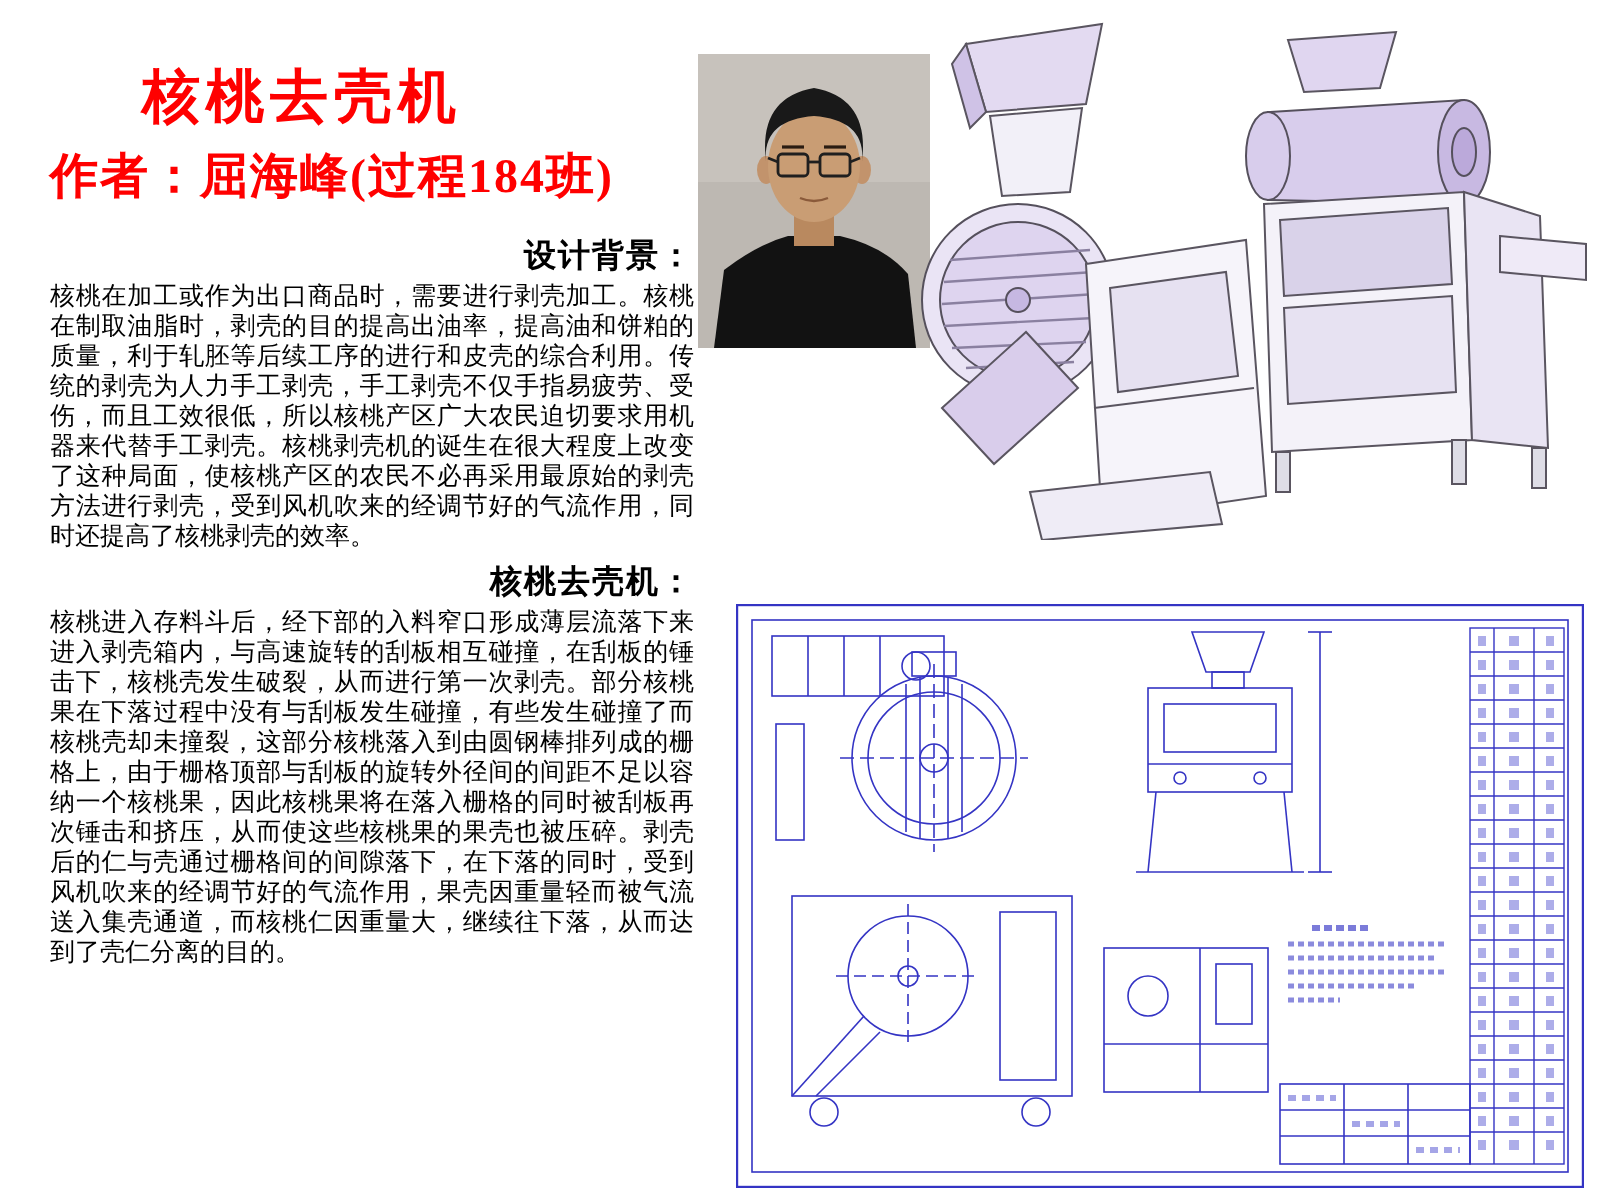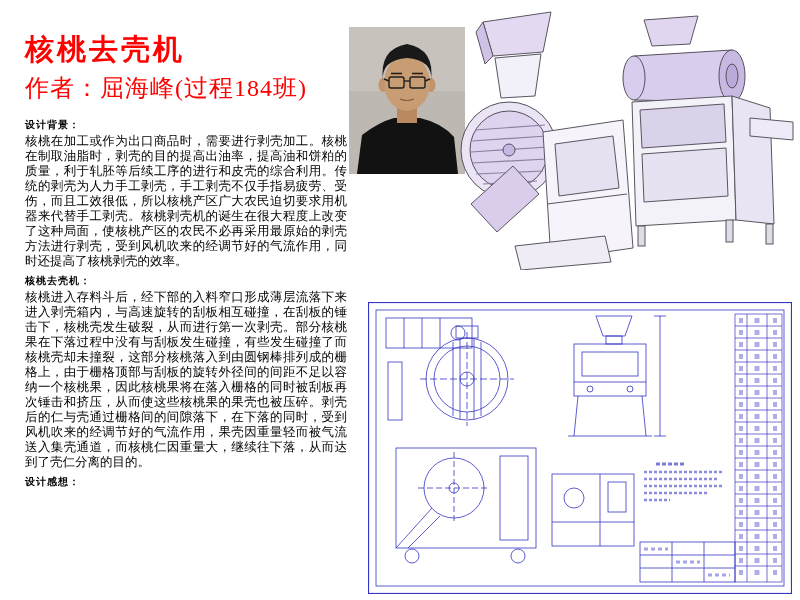--- a/index.html
+++ b/index.html
@@ -6,26 +6,26 @@
   html,body { width:800px; height:600px; }
   body {
     position:relative; overflow:hidden; background:#ffffff;
     font-family:"Liberation Serif","DejaVu Serif",serif;
     color:#000;
   }
   .slide { position:absolute; inset:0; background:#fff; }
 
   
   .title-block { position:absolute; left:25px; top:34px; color:#ff0000; }
-  .slide-title { font-size:29px; font-weight:bold; letter-spacing:3px; line-height:1.1; }
-  .slide-author { font-size:24px; font-weight:normal; letter-spacing:1px; margin-top:6px; }
+  .slide-title { font-size:29px; font-weight:bold; letter-spacing:3px; line-height:1.1;margin-left:46px; }
+  .slide-author { font-size:24px; font-weight:bold; letter-spacing:1px; margin-top:6px; }
 
   
   .left-column { position:absolute; left:25px; top:113px; width:322px; }
-  .sec-h { font-size:10px; font-weight:bold; margin:5px 0 2px 0; letter-spacing:1px; }
+  .sec-h { font-size:16px; font-weight:bold; margin:5px 0 2px 0; letter-spacing:1px;text-align:right; }
   .sec-b { font-size:12.5px; line-height:1.2; text-align:justify; }
 
   
   .photo { position:absolute; left:349px; top:27px; width:116px; height:147px; overflow:hidden; }
   .photo svg { display:block; width:100%; height:100%; }
 
   
   .cad1 { position:absolute; left:455px; top:8px; width:190px; height:262px; }
   .cad2 { position:absolute; left:620px; top:14px; width:175px; height:240px; }
   .cad1 svg, .cad2 svg { display:block; width:100%; height:100%; }
@@ -47,21 +47,20 @@
   <div class="left-column">
     <section>
       <h3 class="sec-h">设计背景：</h3>
       <p class="sec-b">核桃在加工或作为出口商品时，需要进行剥壳加工。核桃在制取油脂时，剥壳的目的提高出油率，提高油和饼粕的质量，利于轧胚等后续工序的进行和皮壳的综合利用。传统的剥壳为人力手工剥壳，手工剥壳不仅手指易疲劳、受伤，而且工效很低，所以核桃产区广大农民迫切要求用机器来代替手工剥壳。核桃剥壳机的诞生在很大程度上改变了这种局面，使核桃产区的农民不必再采用最原始的剥壳方法进行剥壳，受到风机吹来的经调节好的气流作用，同时还提高了核桃剥壳的效率。</p>
     </section>
     <section>
       <h3 class="sec-h">核桃去壳机：</h3>
       <p class="sec-b">核桃进入存料斗后，经下部的入料窄口形成薄层流落下来进入剥壳箱内，与高速旋转的刮板相互碰撞，在刮板的锤击下，核桃壳发生破裂，从而进行第一次剥壳。部分核桃果在下落过程中没有与刮板发生碰撞，有些发生碰撞了而核桃壳却未撞裂，这部分核桃落入到由圆钢棒排列成的栅格上，由于栅格顶部与刮板的旋转外径间的间距不足以容纳一个核桃果，因此核桃果将在落入栅格的同时被刮板再次锤击和挤压，从而使这些核桃果的果壳也被压碎。剥壳后的仁与壳通过栅格间的间隙落下，在下落的同时，受到风机吹来的经调节好的气流作用，果壳因重量轻而被气流送入集壳通道，而核桃仁因重量大，继续往下落，从而达到了壳仁分离的目的。</p>
     </section>
     <section>
-      <h3 class="sec-h">设计感想：</h3>
     </section>
   </div>
 
   <div class="photo">
     <svg viewBox="0 0 116 147" preserveAspectRatio="none">
       <rect width="116" height="147" fill="#bdb8b2"></rect>
       <rect width="116" height="64" fill="#c7c2bc"></rect>
       <path d="M8,147 L13,108 Q30,95 45,91 L71,91 Q93,96 105,110 L109,147 Z" fill="#121212"></path>
       <rect x="48" y="76" width="20" height="20" fill="#b9895f"></rect>
       <ellipse cx="34" cy="58" rx="4.5" ry="7" fill="#c2936c"></ellipse>

